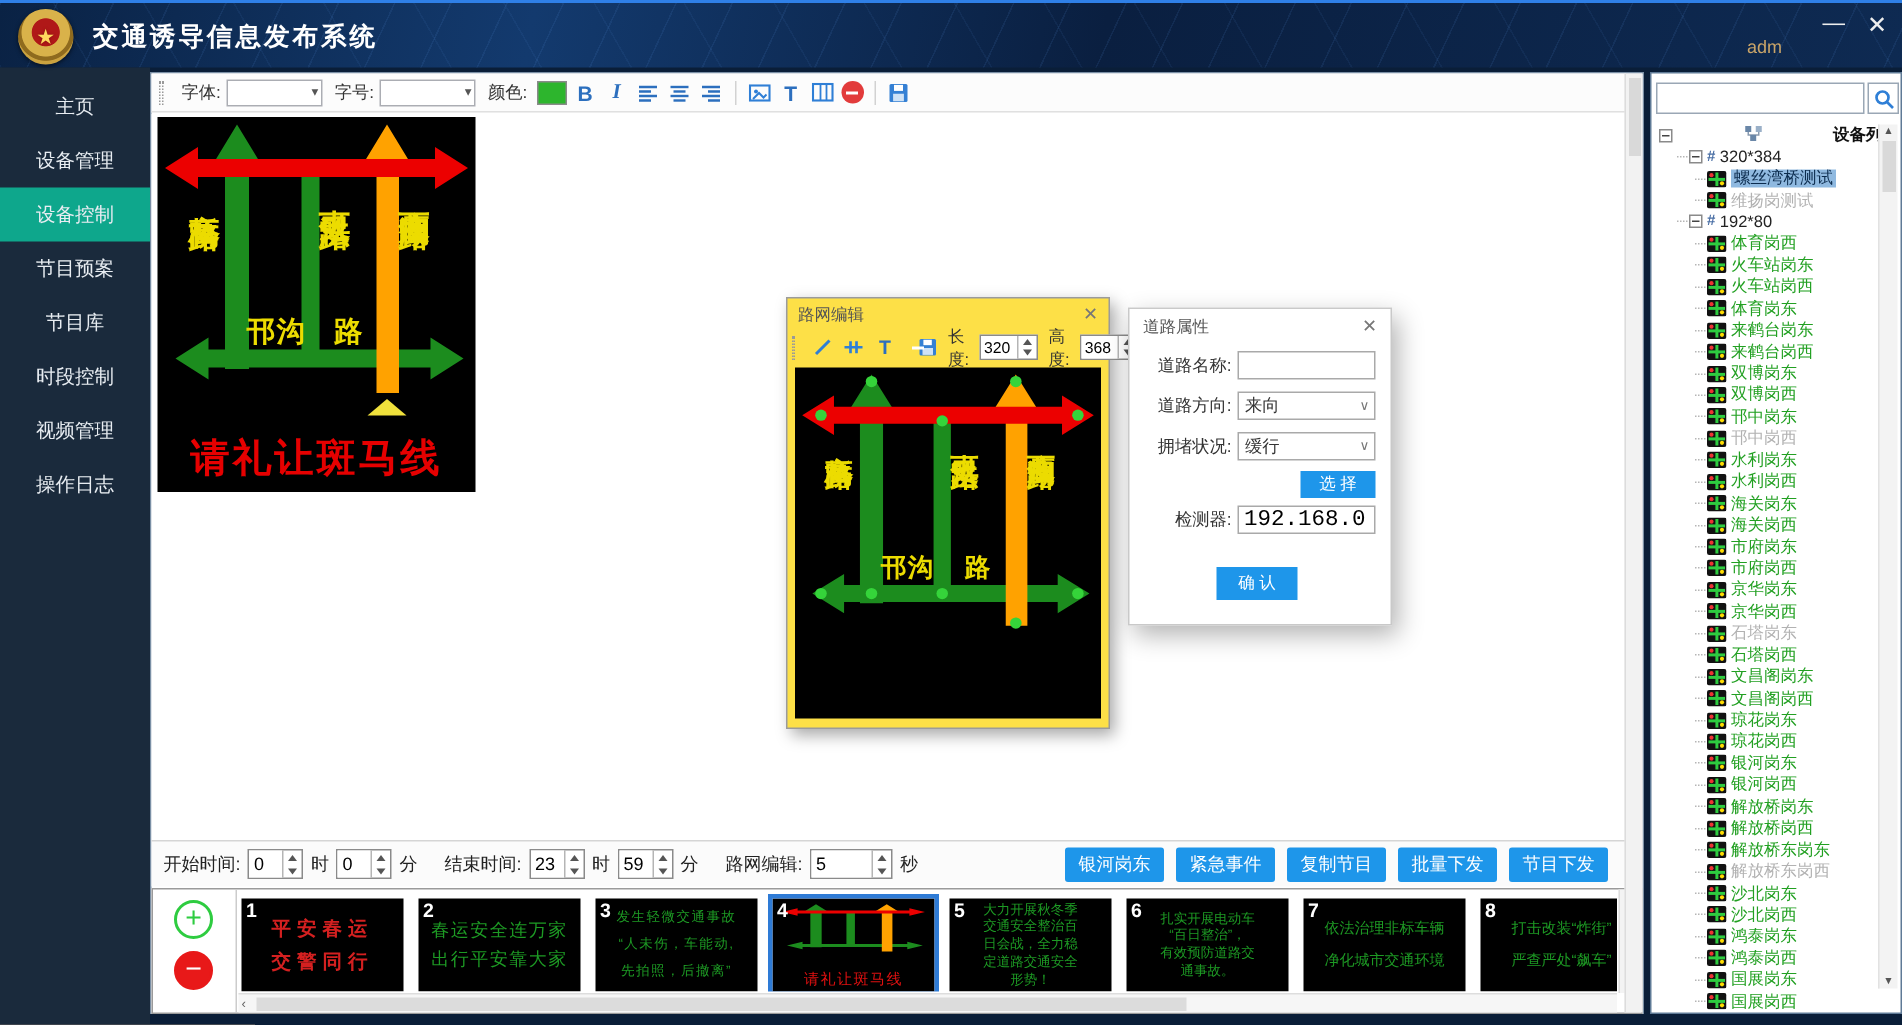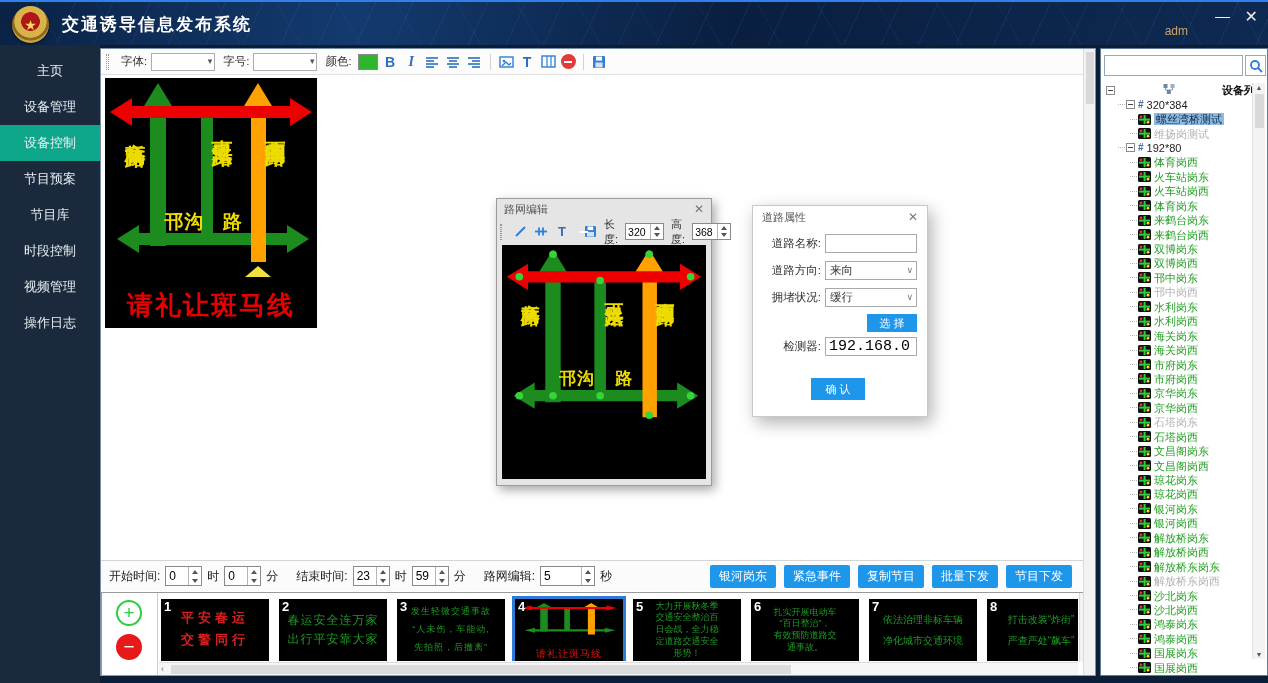--- a/index.html
+++ b/index.html
@@ -75,36 +75,36 @@
            color:#2ecc40;font-size:19px;line-height:22px;text-align:center;cursor:pointer;background:#fff;}
   .btn-rem{position:absolute;left:14px;top:41px;width:26px;height:26px;border:2px solid #e81919;border-radius:50%;
            background:#e81919;color:#fff;font-size:19px;line-height:21px;text-align:center;cursor:pointer;}
   .thumbs{position:absolute;left:57px;top:0;right:16px;bottom:14px;overflow:hidden;display:flex;gap:10px;padding:6px 0 0 2px;}
   .thumb{position:relative;width:108px;height:62px;background:#000;flex:none;cursor:pointer;}
   .thumb.sel{outline:3px solid #2e7bd6;}
   .thumb-num{position:absolute;left:3px;top:0;color:#fff;font-weight:bold;font-size:13px;z-index:2;}
   .thumb-lines{position:absolute;inset:0;display:flex;flex-direction:column;justify-content:center;
                align-items:center;text-align:center;line-height:1.1;}
   .t-red .thumb-lines{color:#d42020;} .t-green .thumb-lines{color:#1d9a24;}
-  .t-f13 .thumb-lines{font-size:13px;font-family:Liberation Mono, monospace;} .t-f12 .thumb-lines{font-size:12px;}
+  .t-f13 .thumb-lines{font-size:13px;} .t-f12 .thumb-lines{font-size:12px;}
   .t-f10 .thumb-lines{font-size:10px;} .t-f9 .thumb-lines{font-size:9px;line-height:1.3;}
   .t-sp .thumb-lines div{margin:4px 0;letter-spacing:4px;font-weight:bold;}
   .t-sp2 .thumb-lines div{margin:3px 0;letter-spacing:1px;}
   .t-sparse .thumb-lines div{margin:5px 0;}
   .mini{display:none;position:absolute;left:4px;right:4px;top:3px;width:100px;height:44px;}
   .t-map .mini{display:block;}
   .t-map .thumb-lines{top:auto;bottom:1px;height:13px;color:#e01010;font-size:10px;letter-spacing:1px;}
   .strip-vs{position:absolute;right:0;top:0;width:15px;bottom:13px;background:#f3f3f3;border-left:1px solid #ddd;
             display:flex;flex-direction:column;justify-content:space-between;align-items:center;
             font-size:7px;color:#555;padding:2px 0;}
   .strip-hs{position:absolute;left:57px;right:16px;bottom:0;height:13px;background:#f6f6f6;border-top:1px solid #ddd;}
   .hs-arrow{position:absolute;left:2px;top:0;font-size:9px;color:#666;line-height:12px;}
   .hs-thumb{position:absolute;left:12px;top:2px;width:620px;height:9px;background:#dcdcdc;}
   
-  .dlg-roadnet{position:absolute;left:496px;top:198px;width:216px;height:288px;background:#e5e5e5;
+  .dlg-roadnet{position:absolute;left:524px;top:198px;width:216px;height:288px;background:#fde047;
                border:1px solid #9b9b9b;box-shadow:3px 4px 10px rgba(0,0,0,.35);z-index:5;}
   .dlg-title{height:20px;display:flex;align-items:center;padding:0 7px;font-size:11px;color:#555;}
   .dlg-x{margin-left:auto;color:#777;font-size:12px;cursor:pointer;}
   .rn-toolbar{height:25px;display:flex;align-items:center;gap:7px;padding:0 3px;}
   .rn-toolbar .tb-btn{font-size:13px;min-width:14px;}
   .rn-label{font-size:11px;color:#333;}
   .spin.small{height:17px;} .spin.small input{width:24px;font-size:10.5px;padding-left:2px;}
   .rn-canvas{left:5px;top:46px;width:204px;height:234px;}
   .preview-dialog .rlabel{font-size:19px;}
   .preview-dialog .rl-bl,.preview-dialog .rl-br{font-size:17px;}

